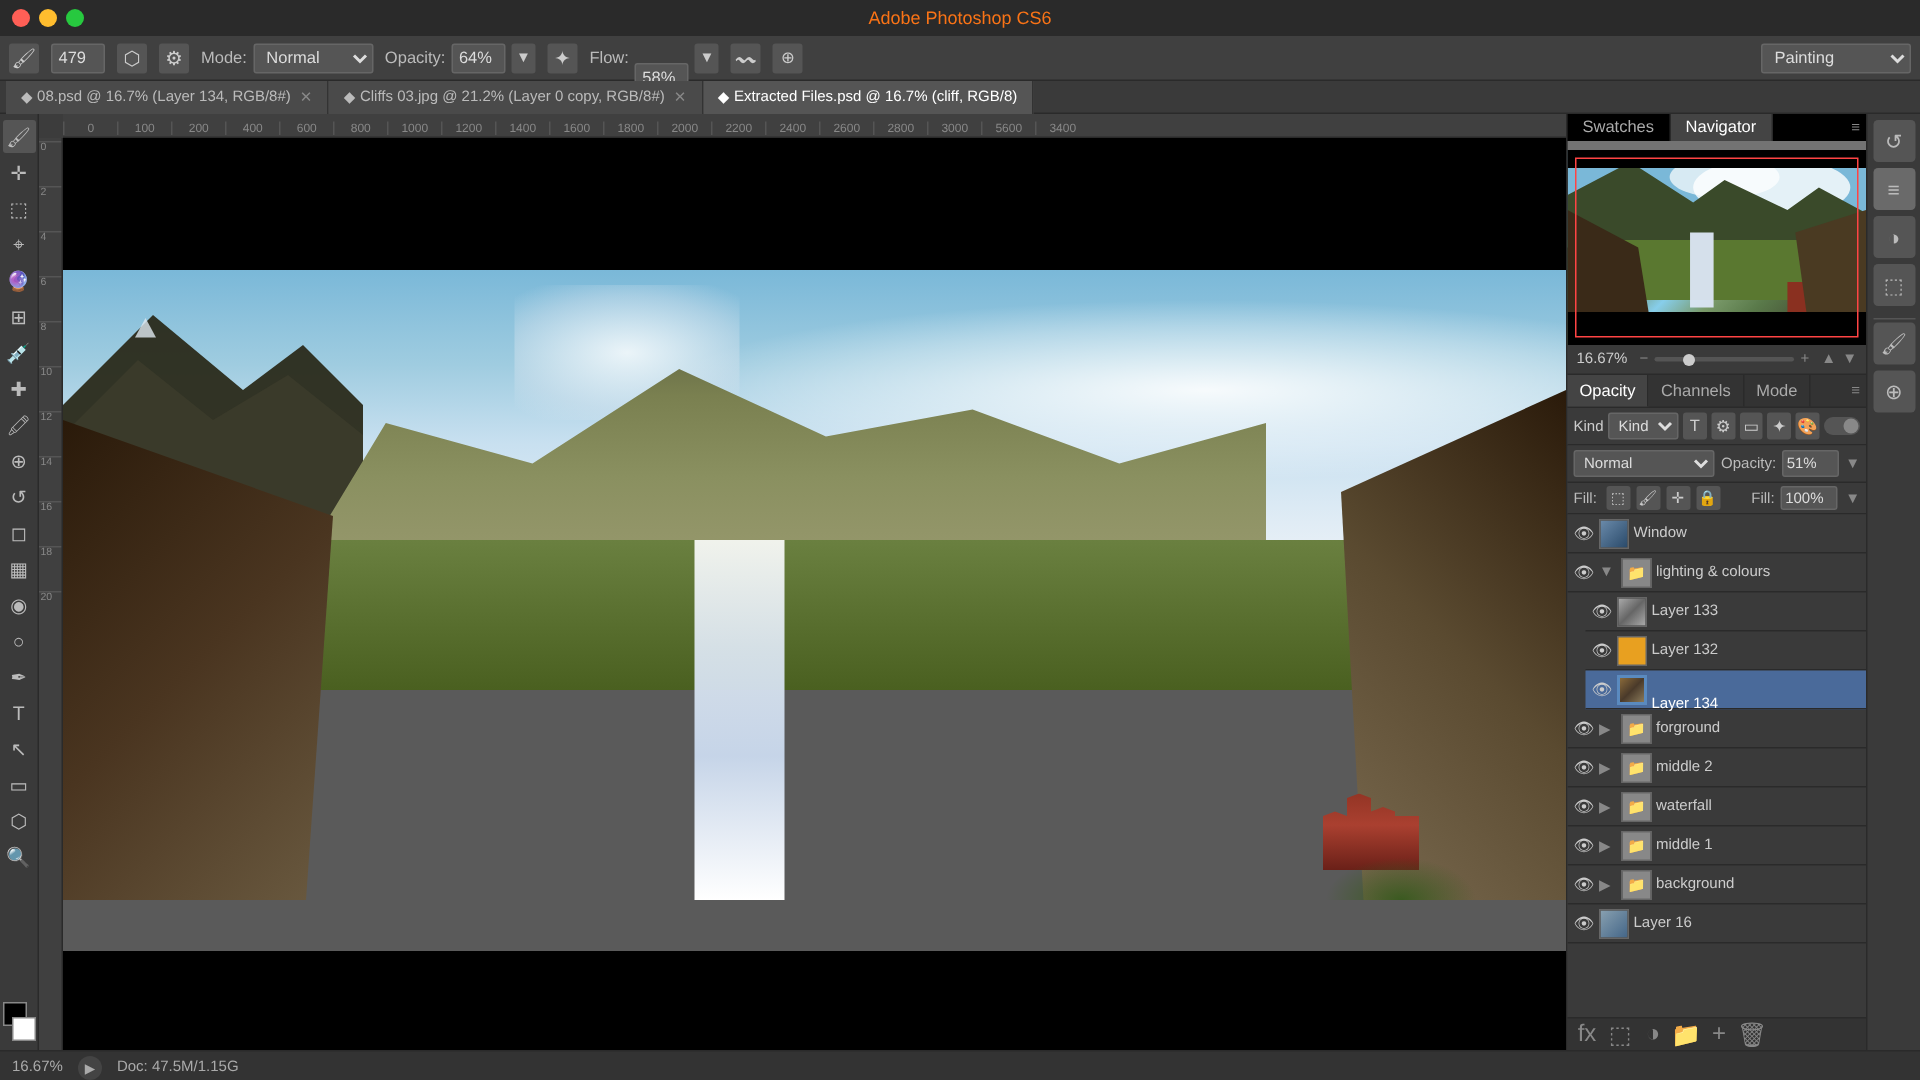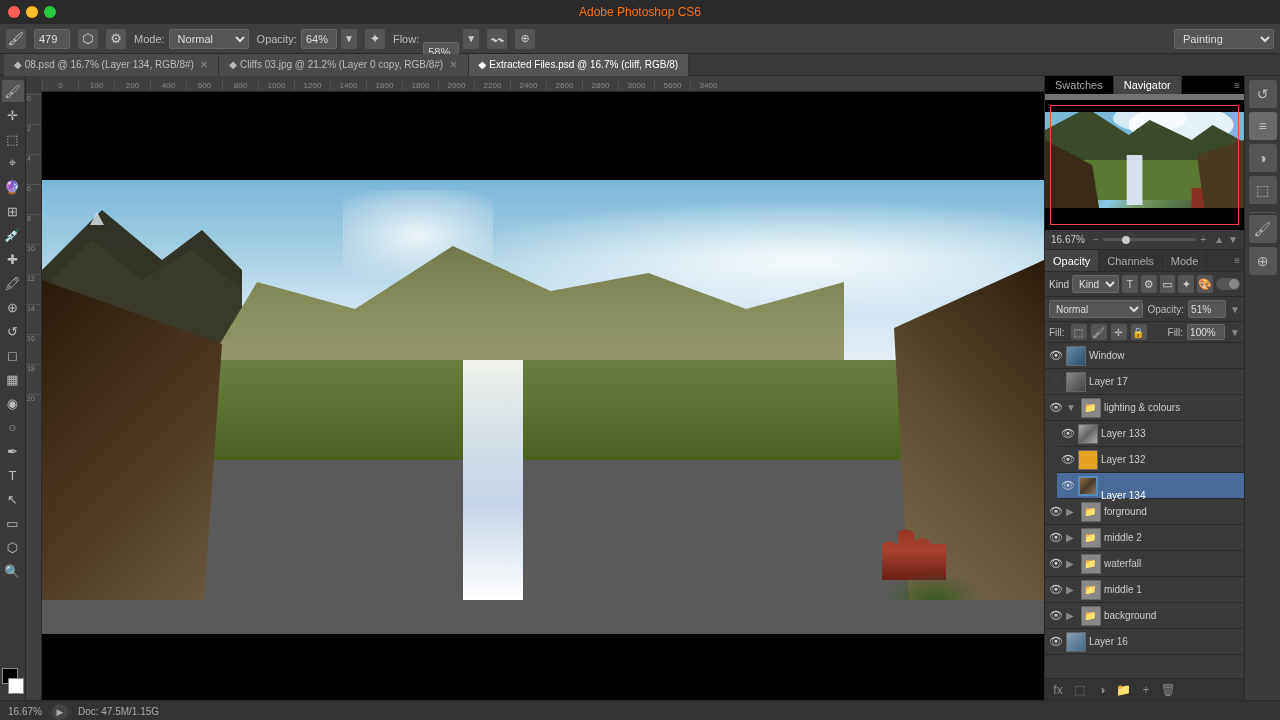--- a/index.html
+++ b/index.html
@@ -502,21 +502,21 @@
       align-items: center;
       height: 22px;
       background: #333;
       border-top: 1px solid #2a2a2a;
       padding: 0 4px;
       gap: 4px;
     }
     .lb-icon {
       width: 18px; height: 18px;
       display: flex; align-items: center; justify-content: center;
-      font-size: 12px; color: #888; cursor: pointer;
+      font-size: 16px; color: #888; cursor: pointer;
     }
 
     
     #status-bar {
       width: 100%;
       height: 22px;
       background: #333;
       border-top: 1px solid #2a2a2a;
       display: flex;
       align-items: center;
@@ -827,25 +827,20 @@
       </div>
 
       <div id="layer-list">
 
         <div class="layer-item">
           <span class="layer-vis">👁</span>
           <div class="layer-thumb thumb-window"></div>
           <span class="layer-name">Window</span>
         </div>
 
-        <div class="layer-item">
-          <span class="layer-vis" style="color:#444;">👁</span>
-          <div class="layer-thumb thumb-layer17"></div>
-          <span class="layer-name">Layer 17</span>
-        </div>
 
         <div class="folder-item">
           <span class="layer-vis">👁</span>
           <span class="layer-expand">▼</span>
           <div class="layer-thumb thumb-group" style="background:#888;display:flex;align-items:center;justify-content:center;">
             <span style="font-size:10px;">📁</span>
           </div>
           <span class="layer-name">lighting &amp; colours</span>
         </div>
 

